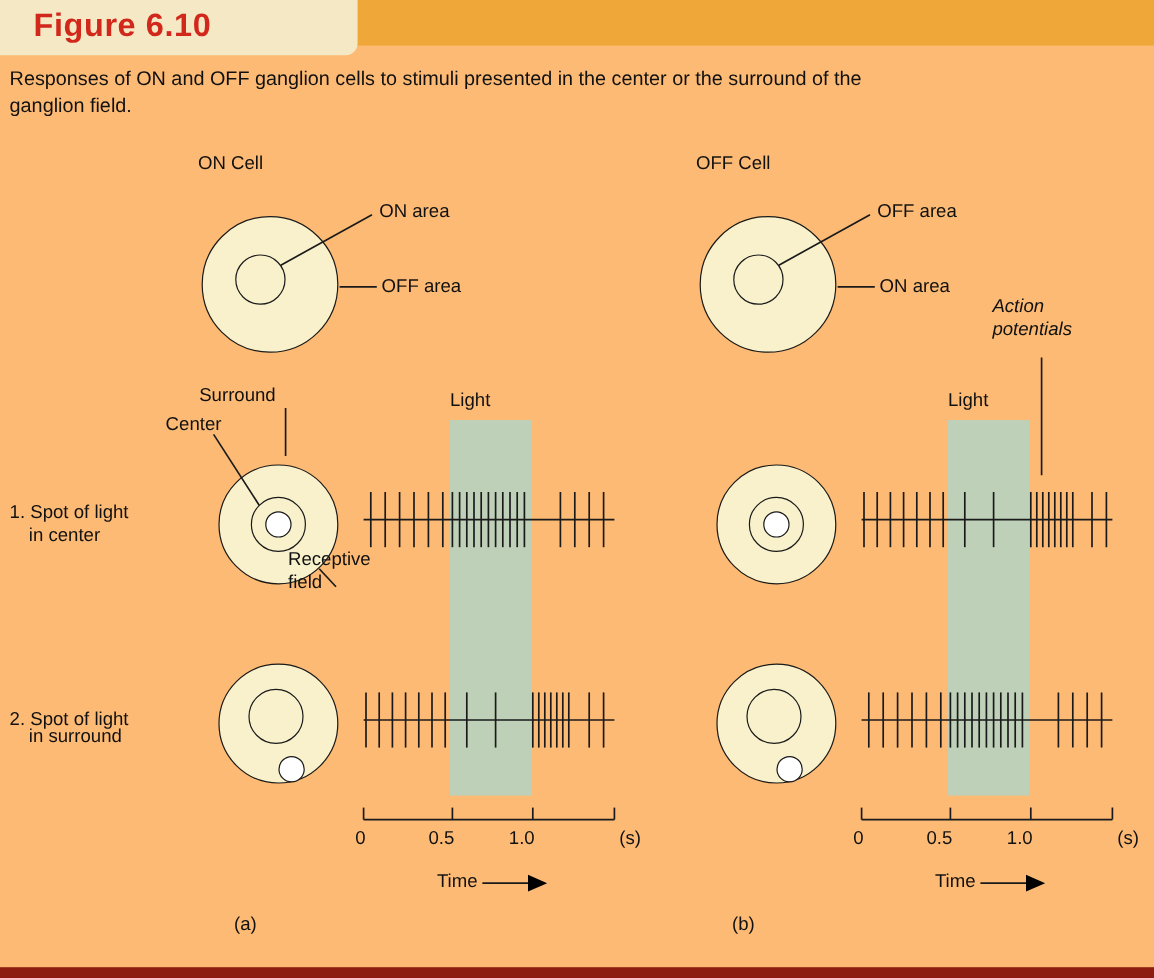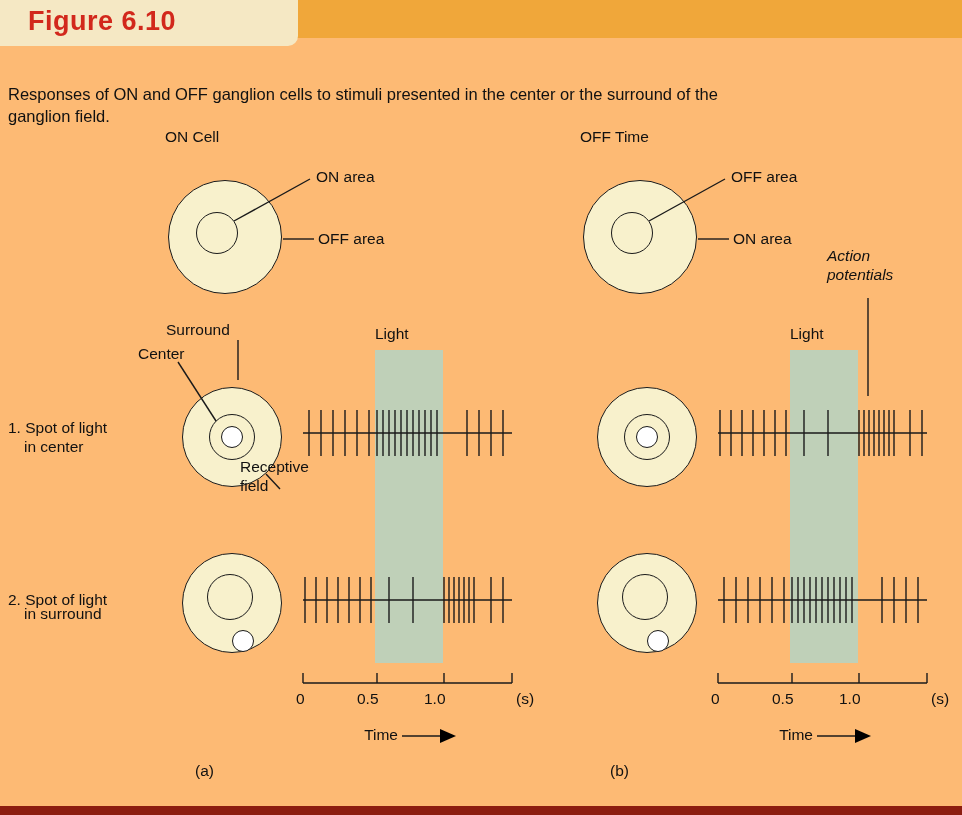--- a/index.html
+++ b/index.html
@@ -6,21 +6,21 @@
   body{background:#fff;font-family:"Liberation Sans","DejaVu Sans",sans-serif;color:#111;}
   #figure{position:relative;width:962px;height:815px;background:#fdba74;overflow:hidden;}
   .abs{position:absolute;}
   .lbl{position:absolute;font-size:15.5px;line-height:1.2;color:#111;white-space:nowrap;z-index:4;text-align:right;}
   .wrap{white-space:normal;font-style:italic;}
   .ctr{text-align:left;}
   .rt{text-align:right;}
   .header-orange{left:0;top:0;width:962px;height:38px;background:var(--header-orange,#f0a73a);z-index:0;}
   .header-tan{left:0;top:0;width:298px;height:46px;background:var(--header-tan,#f5e8c4);z-index:1;border-radius:0 0 10px 0;}
   .figure-label{left:28px;top:6px;font-size:27px;font-weight:bold;letter-spacing:.5px;color:var(--figure-label-red,#d2281c);z-index:2;}
-  .caption{left:8px;top:56px;width:930px;font-size:16.5px;line-height:1.32;z-index:2;white-space:nowrap;margin-top:28px;}
+  .caption{left:8px;top:56px;width:930px;font-size:16.5px;line-height:1.32;z-index:2;white-space:nowrap;}
   .band{position:absolute;width:68px;top:350px;height:313px;background:var(--light-band-green,#bfd0b8);z-index:1;}
   .cell{position:absolute;border:1.6px solid #1a1a1a;border-radius:50%;background:var(--cell-fill,#f8f1cc);z-index:2;box-sizing:border-box;}
   .cell.inner{background:transparent;border-width:1.4px;}
   .cell.spot{background:#fff;border-width:1.4px;}
   #diagram-lines{position:absolute;left:0;top:0;z-index:3;pointer-events:none;}
   #diagram-lines line{stroke:#1a1a1a;stroke-width:1.4;}
   .bottom-bar{left:0;top:806px;width:962px;height:9px;background:var(--bottom-bar-maroon,#8c1d10);z-index:2;}
 </style>
 </head>
 <body>
@@ -37,21 +37,21 @@
 
   <div class="band" style="left:375px"></div>
   <div class="band" style="left:790px"></div>
 
   <div class="lbl ctr" style="left:165px;top:128px;width:120px">ON Cell</div>
   <div class="cell" style="left:168px;top:180px;width:114px;height:114px"></div>
   <div class="cell inner" style="left:196px;top:212px;width:42px;height:42px"></div>
   <div class="lbl" style="left:316px;top:168px">ON area</div>
   <div class="lbl" style="left:318px;top:230px">OFF area</div>
 
-  <div class="lbl ctr" style="left:580px;top:128px;width:120px">OFF Time</div>
+  <div class="lbl ctr" style="left:580px;top:128px;width:120px">OFF Cell</div>
   <div class="cell" style="left:583px;top:180px;width:114px;height:114px"></div>
   <div class="cell inner" style="left:611px;top:212px;width:42px;height:42px"></div>
   <div class="lbl" style="left:731px;top:168px">OFF area</div>
   <div class="lbl" style="left:733px;top:230px">ON area</div>
   <div class="lbl ctr wrap" style="left:827px;top:247px;width:84px">Action potentials</div>
 
   <div class="lbl" style="left:166px;top:321px">Surround</div>
   <div class="lbl" style="left:138px;top:345px">Center</div>
   <div class="lbl" style="left:8px;top:419px">1. Spot of light</div>
   <div class="lbl" style="left:24px;top:438px">in center</div>

